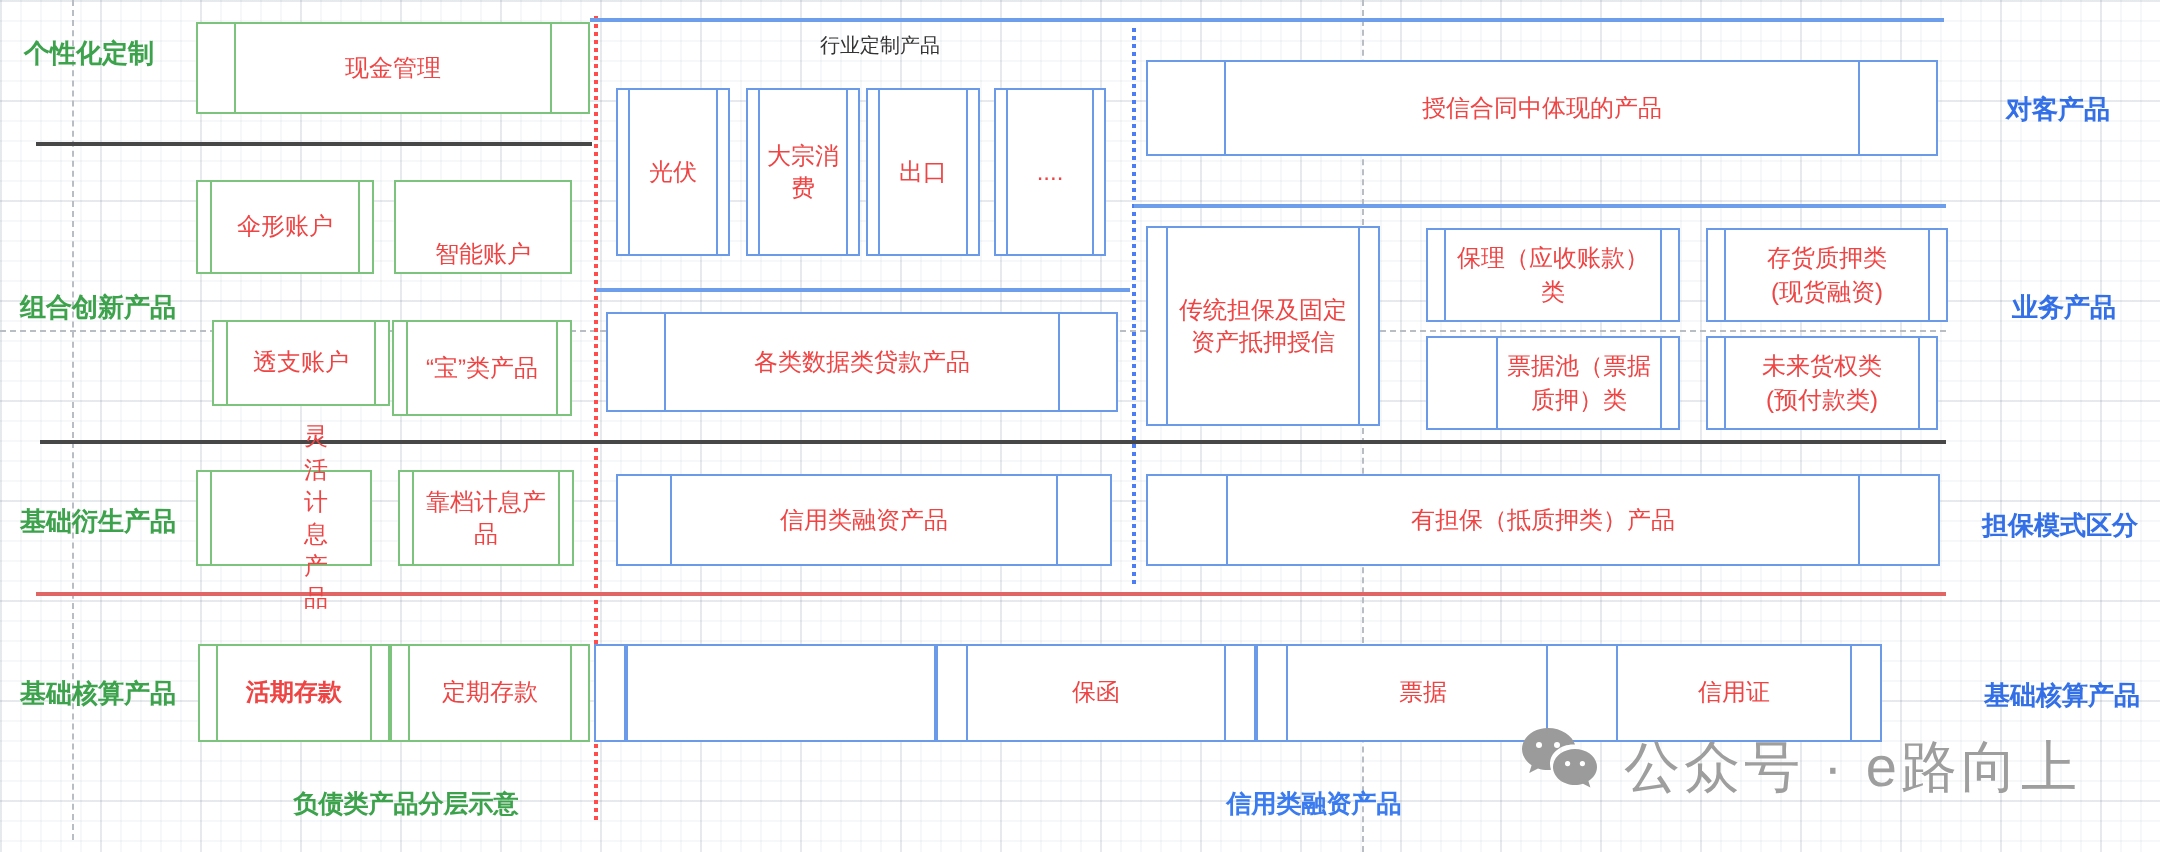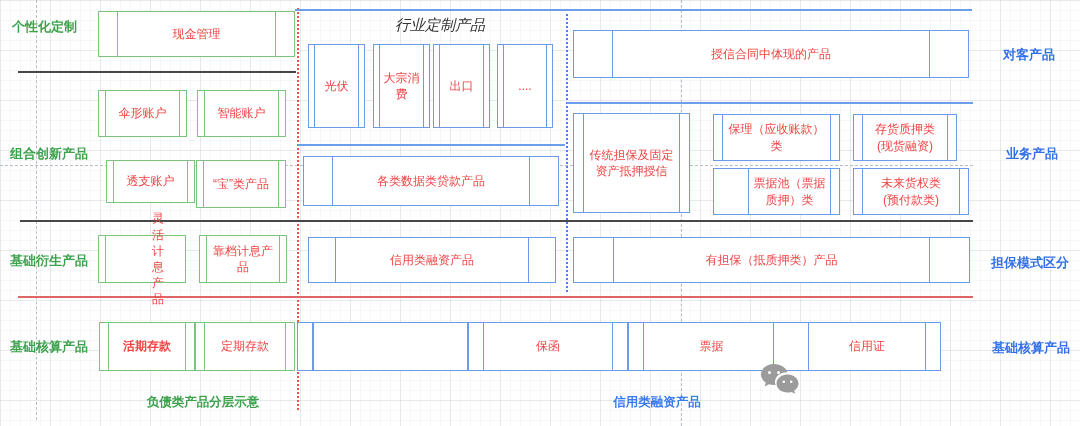--- a/index.html
+++ b/index.html
@@ -30,21 +30,21 @@
   .pp.green .bar.r{border-left:1px solid #7cc47e;}
   .pp.blue .bar.l{border-right:1px solid #6b9be8;}
   .pp.blue .bar.r{border-left:1px solid #6b9be8;}
   .pp .lbl{flex:1 1 auto;display:flex;align-items:center;justify-content:center;
            text-align:center;font-size:12px;color:#ef4444;line-height:1.35;
            white-space:pre-line;padding:1px 2px;}
 
   .side-label{position:absolute;font-size:13px;font-weight:bold;white-space:nowrap;}
   .side-label.green{color:#3da24c;}
   .side-label.blue{color:#3370e8;}
-  .section-title{position:absolute;font-size:15px;color:#333;text-align:center;font-style:italic;}
+  .section-title{position:absolute;font-size:10px;color:#333;text-align:center;}
   .footer-label{position:absolute;font-size:12.5px;font-weight:bold;text-align:center;white-space:nowrap;}
   .footer-label.green{color:#3da24c;}
   .footer-label.blue{color:#3a7bf0;}
   .watermark{position:absolute;display:flex;align-items:center;gap:8px;color:#9e9e9e;}
   .watermark .wm-text{font-size:28px;letter-spacing:2px;white-space:nowrap;}
 </style>
 </head>
 <body>
 
 <div id="canvas">
@@ -76,21 +76,21 @@
     <i class="bar l" style="width:18px;"></i>
     <span class="lbl">现金管理</span>
     <i class="bar r" style="width:18px;"></i>
   </div>
 
   <div class="pp green" style="left:98px;top:90px;width:89px;height:47px;">
     <i class="bar l" style="width:6px;"></i>
     <span class="lbl">伞形账户</span>
     <i class="bar r" style="width:6px;"></i>
   </div>
-  <div class="pp green" style="left:197px;top:90px;width:89px;height:47px;">
+  <div class="pp green" style="left:197px;top:90px;width:89px;height:47px;align-items:flex-end;">
     <i class="bar l" style="width:6px;"></i>
     <span class="lbl">智能账户</span>
     <i class="bar r" style="width:6px;"></i>
   </div>
   <div class="pp green" style="left:106px;top:160px;width:89px;height:43px;">
     <i class="bar l" style="width:6px;"></i>
     <span class="lbl">透支账户</span>
     <i class="bar r" style="width:6px;"></i>
   </div>
   <div class="pp green" style="left:196px;top:160px;width:90px;height:48px;">
@@ -150,21 +150,21 @@
   <div class="pp blue" style="left:573px;top:113px;width:117px;height:100px;">
     <i class="bar l" style="width:9px;"></i>
     <span class="lbl">传统担保及固定资产抵押授信</span>
     <i class="bar r" style="width:9px;"></i>
   </div>
   <div class="pp blue" style="left:713px;top:114px;width:127px;height:47px;">
     <i class="bar l" style="width:8px;"></i>
     <span class="lbl">保理（应收账款）类</span>
     <i class="bar r" style="width:8px;"></i>
   </div>
-  <div class="pp blue" style="left:853px;top:114px;width:104px;height:47px;">
+  <div class="pp blue" style="left:853px;top:114px;width:121px;height:47px;">
     <i class="bar l" style="width:8px;"></i>
     <span class="lbl">存货质押类
 (现货融资)</span>
     <i class="bar r" style="width:8px;"></i>
   </div>
   <div class="pp blue" style="left:713px;top:168px;width:127px;height:47px;padding-left:26px;">
     <i class="bar l" style="width:8px;"></i>
     <span class="lbl">票据池（票据质押）类</span>
     <i class="bar r" style="width:8px;"></i>
   </div>
@@ -221,15 +221,16 @@
           <path d="M29.5 12.5c-6.1 0-11 4-11 9s4.9 9 11 9c1.4 0 2.8-.2 4-.6l3.7 1.9-1-3.3c2.6-1.6 4.3-4.1 4.3-7 0-5-4.9-9-11-9z"></path>
         </g>
         <g fill="#ffffff">
           <circle cx="11.5" cy="10.5" r="1.5"></circle>
             <circle cx="20.5" cy="10.5" r="1.5"></circle>
           <circle cx="25.8" cy="19.8" r="1.3"></circle>
             <circle cx="33.2" cy="19.8" r="1.3"></circle>
         </g>
       </svg>
     </span>
+    <span class="wm-text">公众号 · e路向上</span>
   </div>
 
 </div>
 
 </body></html>

